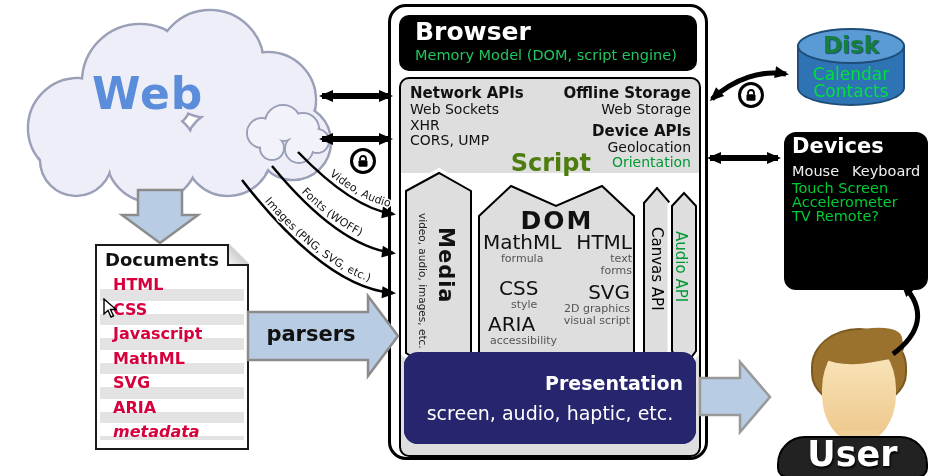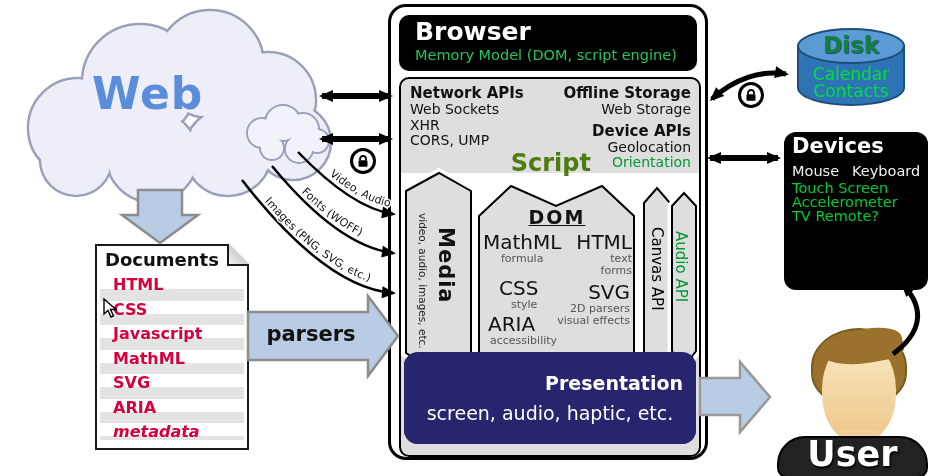--- a/index.html
+++ b/index.html
@@ -41,22 +41,22 @@
   .right-block{position:absolute;right:8px;top:6px;text-align:right;color:#111;}
   .mt{margin-top:5px;}
   .green-dark{color:#009933;}
   .script-label{position:absolute;left:60px;top:70px;width:130px;text-align:right;
                 font-size:24px;font-weight:bold;color:#4d7c0f;}
   #cols{position:absolute;left:0;top:0;}
   .media-sub{position:absolute;left:16px;top:134px;writing-mode:vertical-rl;font-size:10.5px;color:#222;}
   .media-title{position:absolute;left:33px;top:148px;writing-mode:vertical-rl;font-size:21px;
                font-weight:bold;color:#111;letter-spacing:1px;}
   .dom-box{position:absolute;left:78px;top:107px;width:156px;height:192px;}
-  .dom-title{position:absolute;left:0;top:20px;width:100%;text-align:center;font-size:19px;
-             font-weight:bold;letter-spacing:2px;color:#111;text-decoration:underline;}
+  .dom-title{position:absolute;left:0;top:20px;width:100%;text-align:center;font-size:25px;
+             font-weight:bold;letter-spacing:2px;color:#111;}
   .dom-item{position:absolute;}
   .dom-name{font-size:20px;color:#111;line-height:21px;}
   .dom-desc{font-size:11px;color:#555;line-height:11.5px;}
   .di0{left:4px;top:46px;} .di0 .dom-desc{padding-left:18px;}
   .di1{right:3px;top:46px;text-align:right;} .di1 .dom-desc{width:40px;margin-left:auto;}
   .di2{left:20px;top:92px;} .di2 .dom-desc{padding-left:12px;}
   .di3{right:5px;top:96px;text-align:right;} .di3 .dom-desc{width:86px;margin-left:auto;}
   .di4{left:9px;top:128px;} .di4 .dom-desc{padding-left:2px;}
   .canvas-label{position:absolute;left:247px;top:148px;writing-mode:vertical-rl;font-size:15px;color:#000;}
   .audio-label{position:absolute;left:271px;top:152px;writing-mode:vertical-rl;font-size:15px;color:#009933;}
@@ -265,21 +265,21 @@
         <div class="dom-item di1">
           <div class="dom-name">HTML</div>
           <div class="dom-desc">text forms</div>
         </div>
         <div class="dom-item di2">
           <div class="dom-name">CSS</div>
           <div class="dom-desc">style</div>
         </div>
         <div class="dom-item di3">
           <div class="dom-name">SVG</div>
-          <div class="dom-desc">2D parsers visual effects</div>
+          <div class="dom-desc">2D graphics visual script</div>
         </div>
         <div class="dom-item di4">
           <div class="dom-name">ARIA</div>
           <div class="dom-desc">accessibility</div>
         </div>
       </div>
 
       <div class="canvas-label">Canvas API</div>
       <div class="audio-label">Audio API</div>
 

